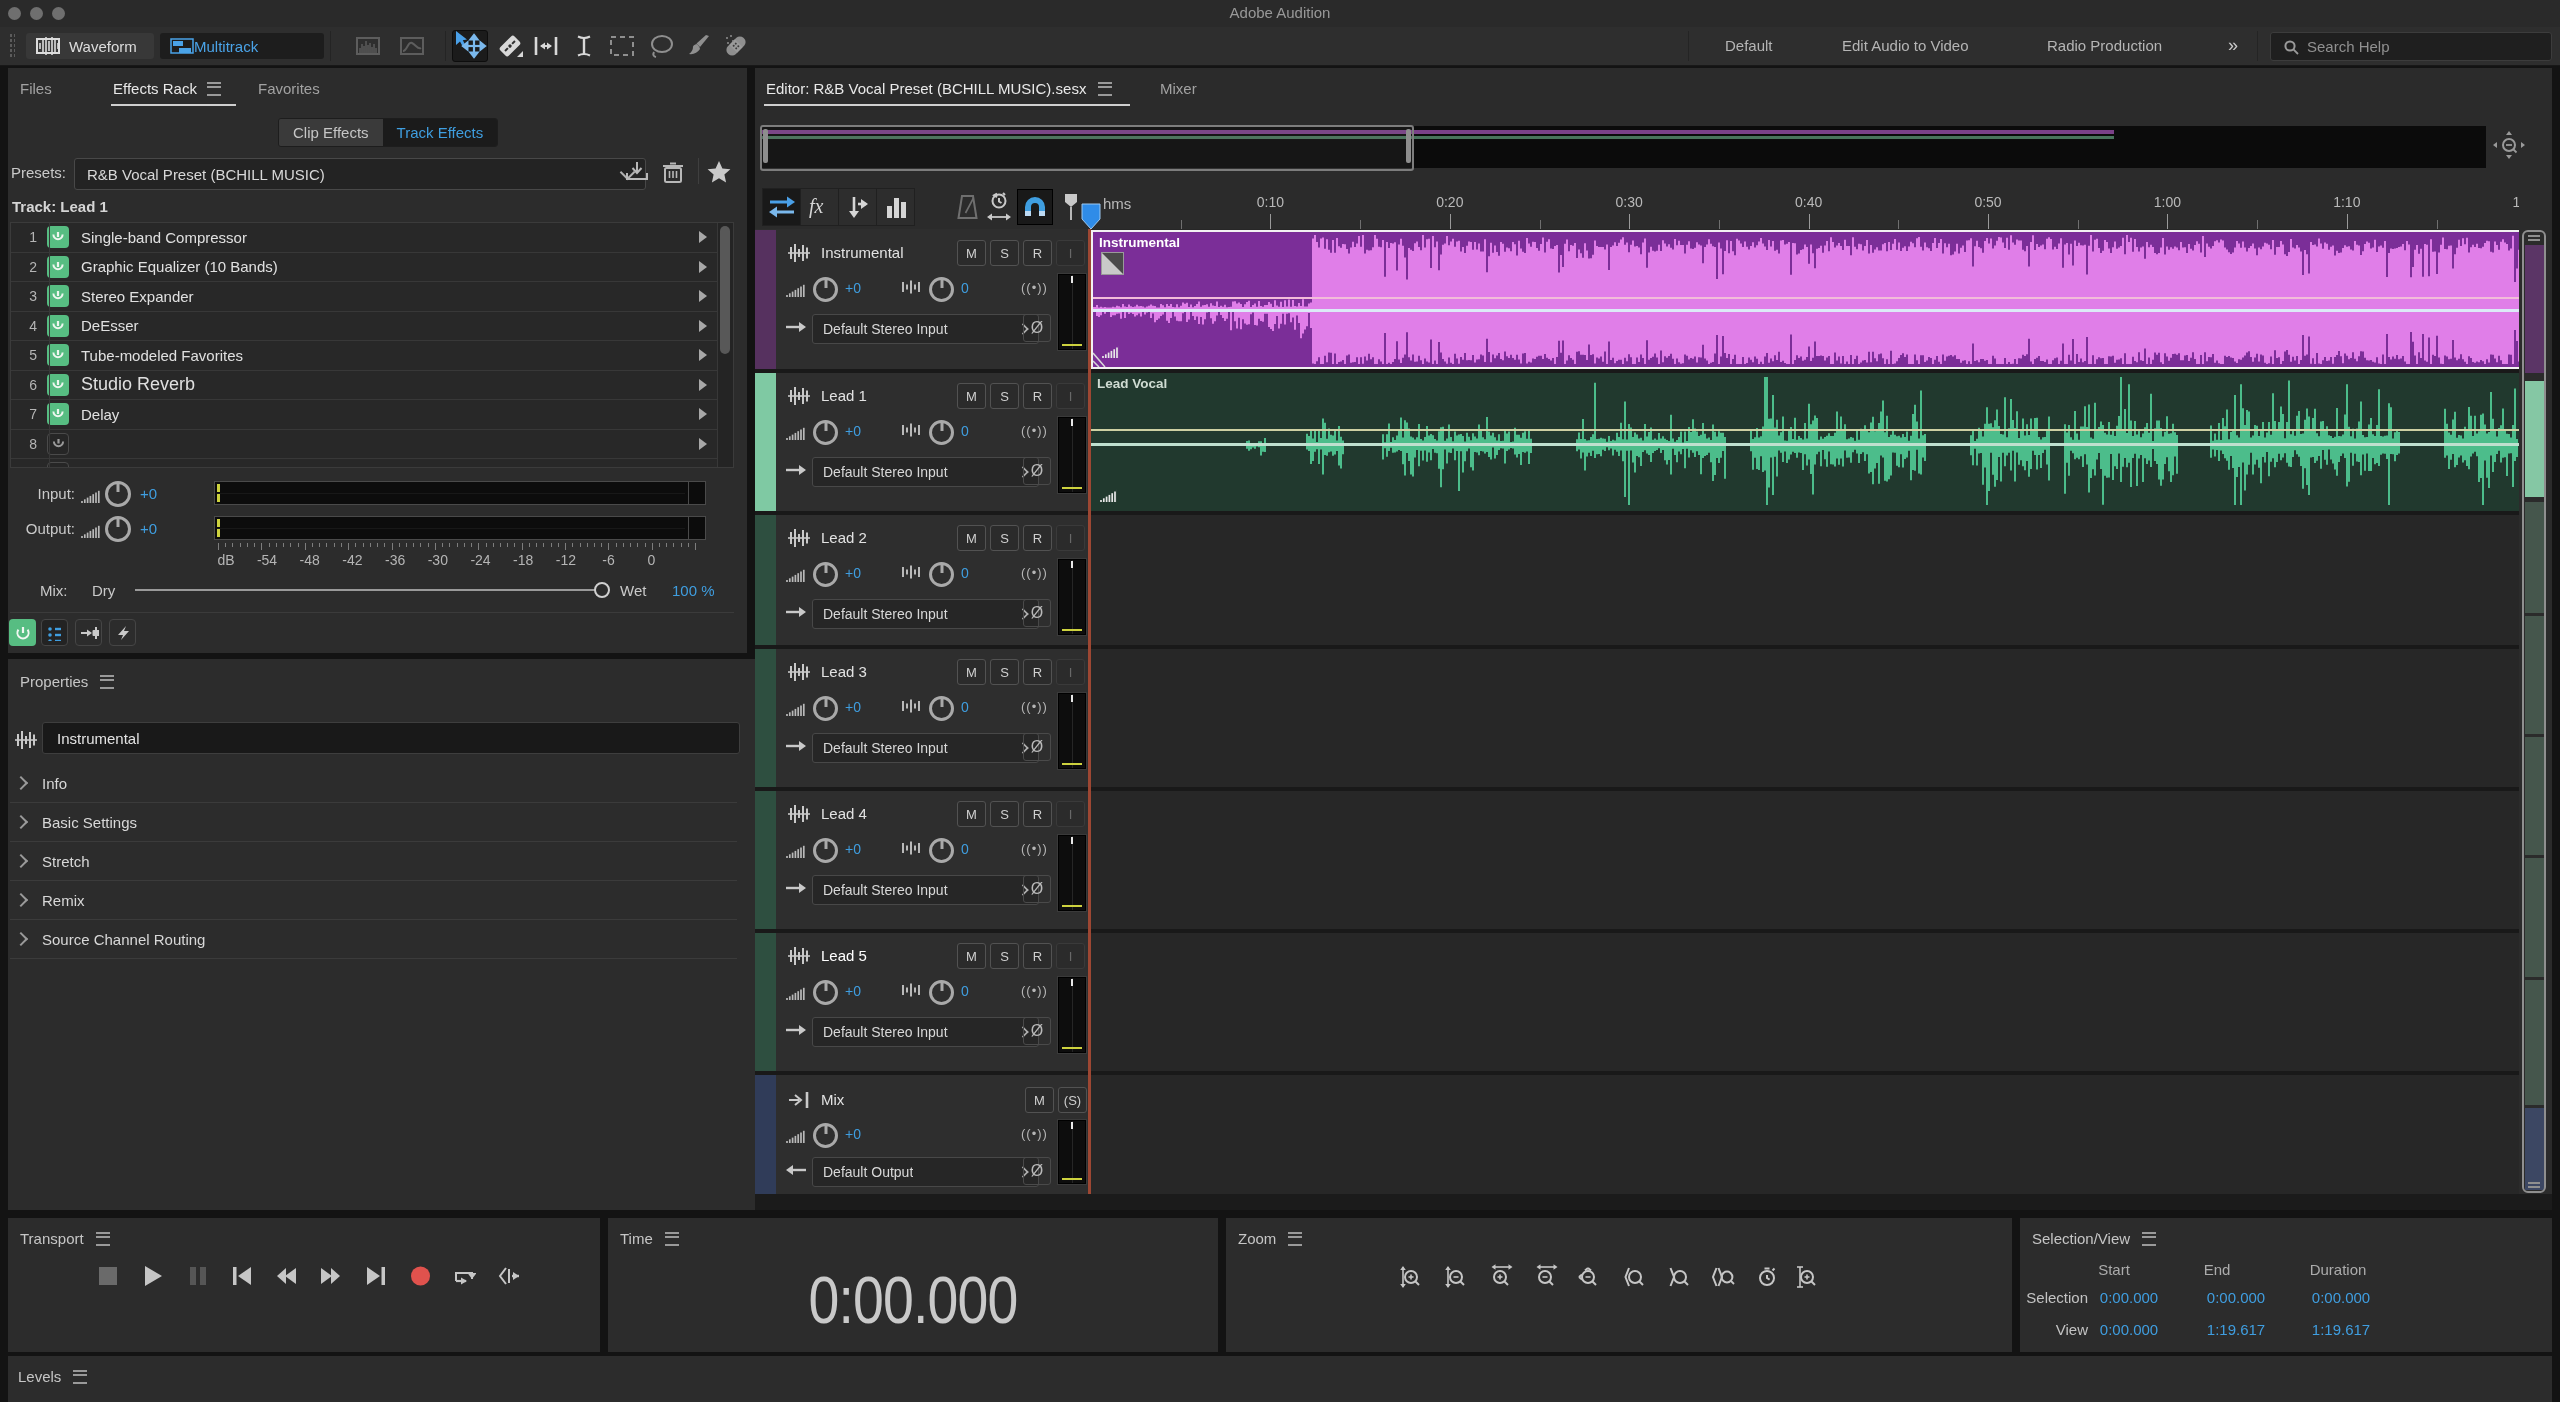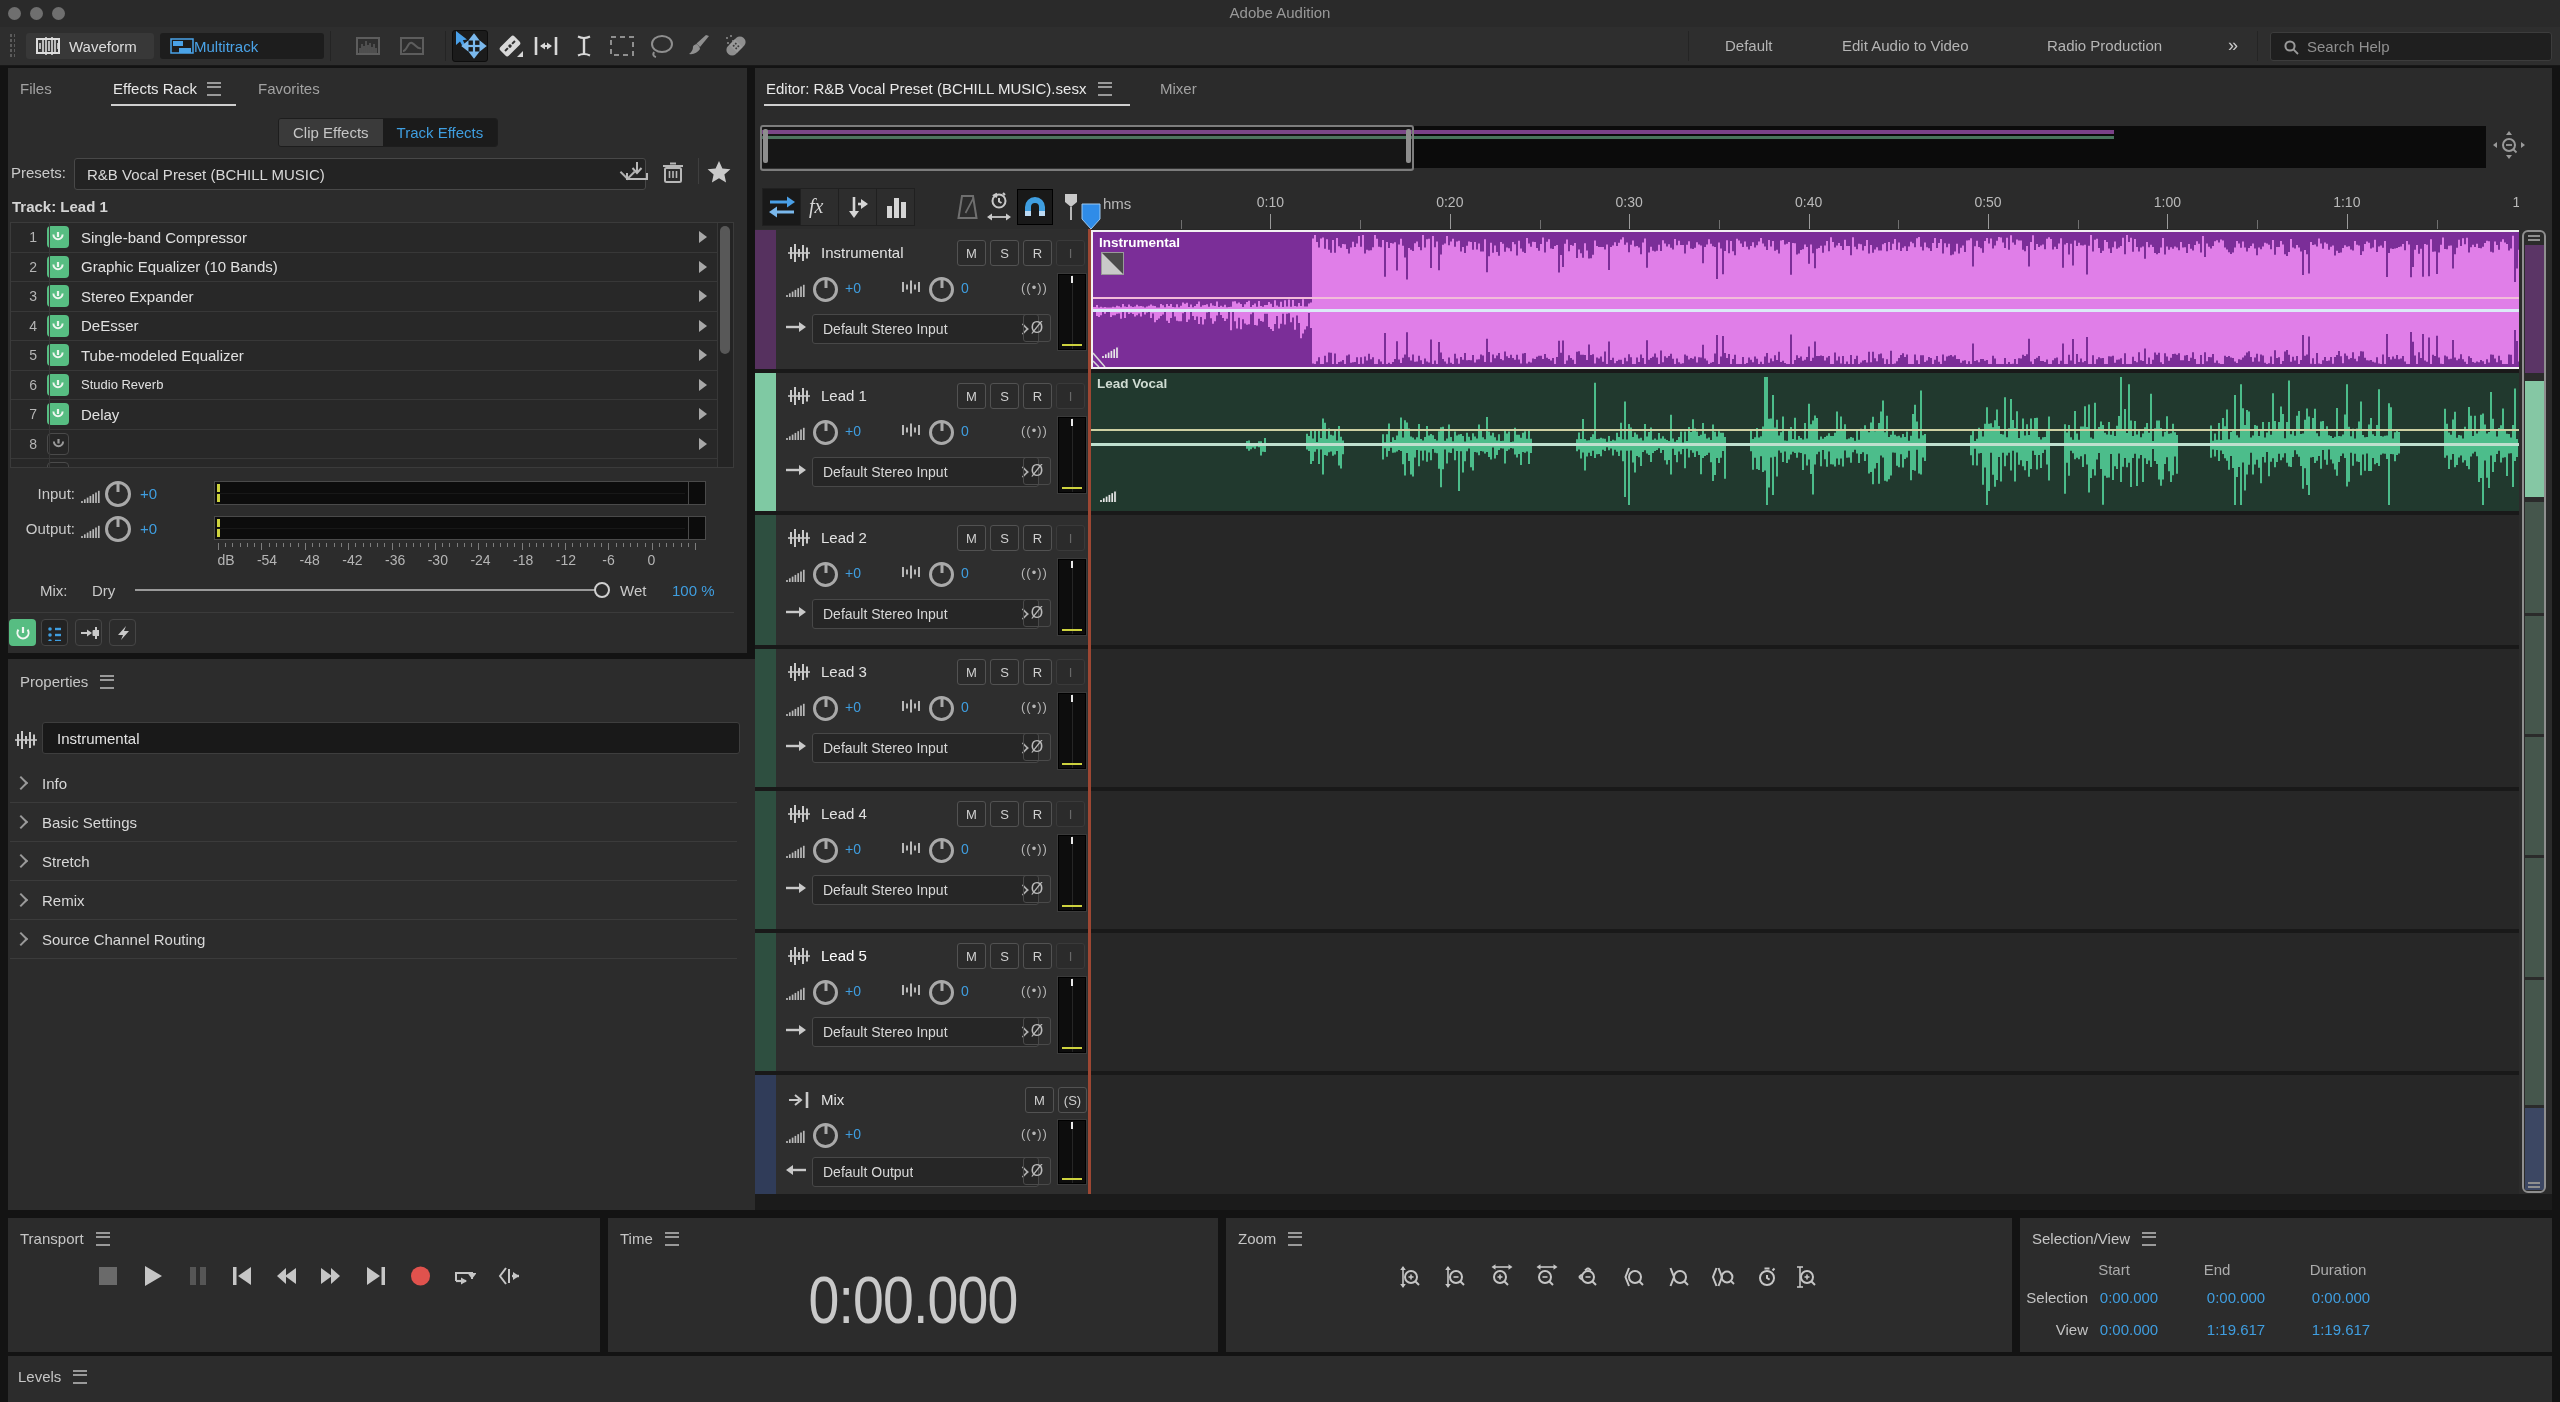--- a/index.html
+++ b/index.html
@@ -281,32 +281,32 @@
           <span style="margin-left:auto;margin-right:26px;width:0;height:0;border-left:8px solid #a8a8a8;border-top:6px solid transparent;border-bottom:6px solid transparent;"></span>
         </div>
         <div style="position: absolute; left: 0px; top: 118px; width: 100%; height: 29.5px; border-bottom: 1px solid rgb(56, 56, 56); box-sizing: border-box; display: flex; align-items: center;">
           <span style="width:26px;text-align:right;color:#b5b5b5;font-size:14px;margin-right:10px;">5</span>
           <span style="width:22px;height:22px;border-radius:4px;background:#57bd82;display:flex;align-items:center;justify-content:center;">
             <svg width="16" height="16" viewBox="0 0 16 16">
               <line x1="8" y1="3" x2="8" y2="8" stroke="#eef7f0" stroke-width="2.2"></line>
         <path d="M3.4000000000000004 5.6 a4.6 4.6 0 1 0 9.2 0" fill="none" stroke="#eef7f0" stroke-width="2"></path>
             </svg>
           </span>
-          <span style="margin-left:12px;color:#e0e0e0;font-size:15px;">Tube-modeled Equalizer</span>
+          <span style="margin-left:12px;color:#e0e0e0;font-size:15px;">Tube-modeled Favorites</span>
           <span style="margin-left:auto;margin-right:26px;width:0;height:0;border-left:8px solid #a8a8a8;border-top:6px solid transparent;border-bottom:6px solid transparent;"></span>
         </div>
         <div style="position: absolute; left: 0px; top: 147.5px; width: 100%; height: 29.5px; border-bottom: 1px solid rgb(56, 56, 56); box-sizing: border-box; display: flex; align-items: center;">
           <span style="width:26px;text-align:right;color:#b5b5b5;font-size:14px;margin-right:10px;">6</span>
           <span style="width:22px;height:22px;border-radius:4px;background:#57bd82;display:flex;align-items:center;justify-content:center;">
             <svg width="16" height="16" viewBox="0 0 16 16">
               <line x1="8" y1="3" x2="8" y2="8" stroke="#eef7f0" stroke-width="2.2"></line>
         <path d="M3.4000000000000004 5.6 a4.6 4.6 0 1 0 9.2 0" fill="none" stroke="#eef7f0" stroke-width="2"></path>
             </svg>
           </span>
-          <span style="margin-left:12px;color:#e0e0e0;font-size:13px;">Studio Reverb</span>
+          <span style="margin-left:12px;color:#e0e0e0;font-size:18px;">Studio Reverb</span>
           <span style="margin-left:auto;margin-right:26px;width:0;height:0;border-left:8px solid #a8a8a8;border-top:6px solid transparent;border-bottom:6px solid transparent;"></span>
         </div>
         <div style="position: absolute; left: 0px; top: 177px; width: 100%; height: 29.5px; border-bottom: 1px solid rgb(56, 56, 56); box-sizing: border-box; display: flex; align-items: center;">
           <span style="width:26px;text-align:right;color:#b5b5b5;font-size:14px;margin-right:10px;">7</span>
           <span style="width:22px;height:22px;border-radius:4px;background:#57bd82;display:flex;align-items:center;justify-content:center;">
             <svg width="16" height="16" viewBox="0 0 16 16">
               <line x1="8" y1="3" x2="8" y2="8" stroke="#eef7f0" stroke-width="2.2"></line>
         <path d="M3.4000000000000004 5.6 a4.6 4.6 0 1 0 9.2 0" fill="none" stroke="#eef7f0" stroke-width="2"></path>
             </svg>
           </span>

